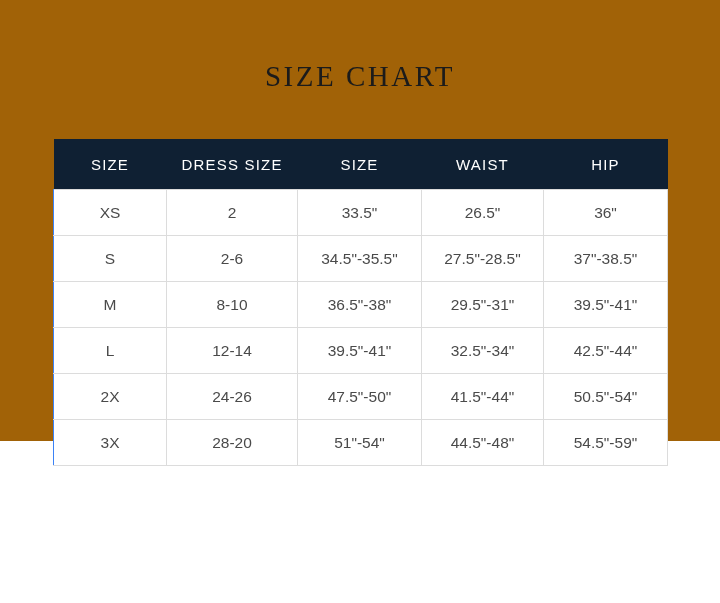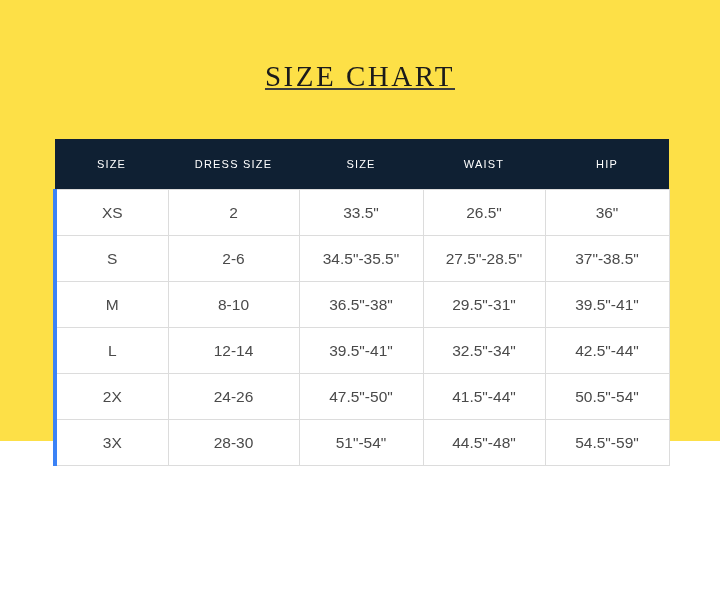--- a/index.html
+++ b/index.html
@@ -11,23 +11,22 @@
     width: 720px;
     height: 603px;
     font-family: "Liberation Sans", sans-serif;
     color: #3c3c3c;
     overflow: hidden;
   }
   .page {
     width: 720px;
     height: 441px;
     position: relative;
-    background: #fde047;
+    background: #a16207;
     box-sizing: border-box;
-    text-decoration: underline;
   }
   .title {
     text-align: center;
     font-family: "Liberation Serif", serif;
     font-size: 29px;
     letter-spacing: 2.5px;
     color: #1b1b1b;
     margin: 0;
     padding-top: 60px;
     font-weight: 400;
@@ -39,40 +38,40 @@
     width: 614px;
   }
   table.size-chart {
     border-collapse: collapse;
     width: 614px;
     table-layout: fixed;
   }
   table.size-chart thead th {
     background: #0f2033;
     color: #ffffff;
-    font-size: 11px;
+    font-size: 15px;
     font-weight: 400;
     letter-spacing: 1.2px;
     height: 48px;
     text-align: center;
     vertical-align: middle;
     border: none;
   }
   table.size-chart tbody td {
     border: 1px solid #dcdcdc;
     height: 43px;
     text-align: center;
     vertical-align: middle;
     font-size: 15.5px;
     color: #4a4a4a;
     font-weight: 400;
     background: #ffffff;
   }
   table.size-chart tbody tr td:first-child {
-    border-left: 4px solid #3b82f6;
+    border-left: 1px solid #3b82f6;
     margin-top: 8px;
   }
   table.size-chart tbody tr td:last-child {
     border-right: 1px solid #dcdcdc;
   }
   .col-size { width: 113px; }
   .col-dress { width: 131px; }
   .col-chest { width: 124px; }
   .col-waist { width: 122px; }
   .col-hip { width: 124px; }
@@ -133,21 +132,21 @@
         </tr>
         <tr>
           <td>2X</td>
           <td>24-26</td>
           <td>47.5"-50"</td>
           <td>41.5"-44"</td>
           <td>50.5"-54"</td>
         </tr>
         <tr>
           <td>3X</td>
-          <td>28-30</td>
+          <td>28-20</td>
           <td>51"-54"</td>
           <td>44.5"-48"</td>
           <td>54.5"-59"</td>
         </tr>
       </tbody>
     </table>
   </div>
 
 </div>
 

